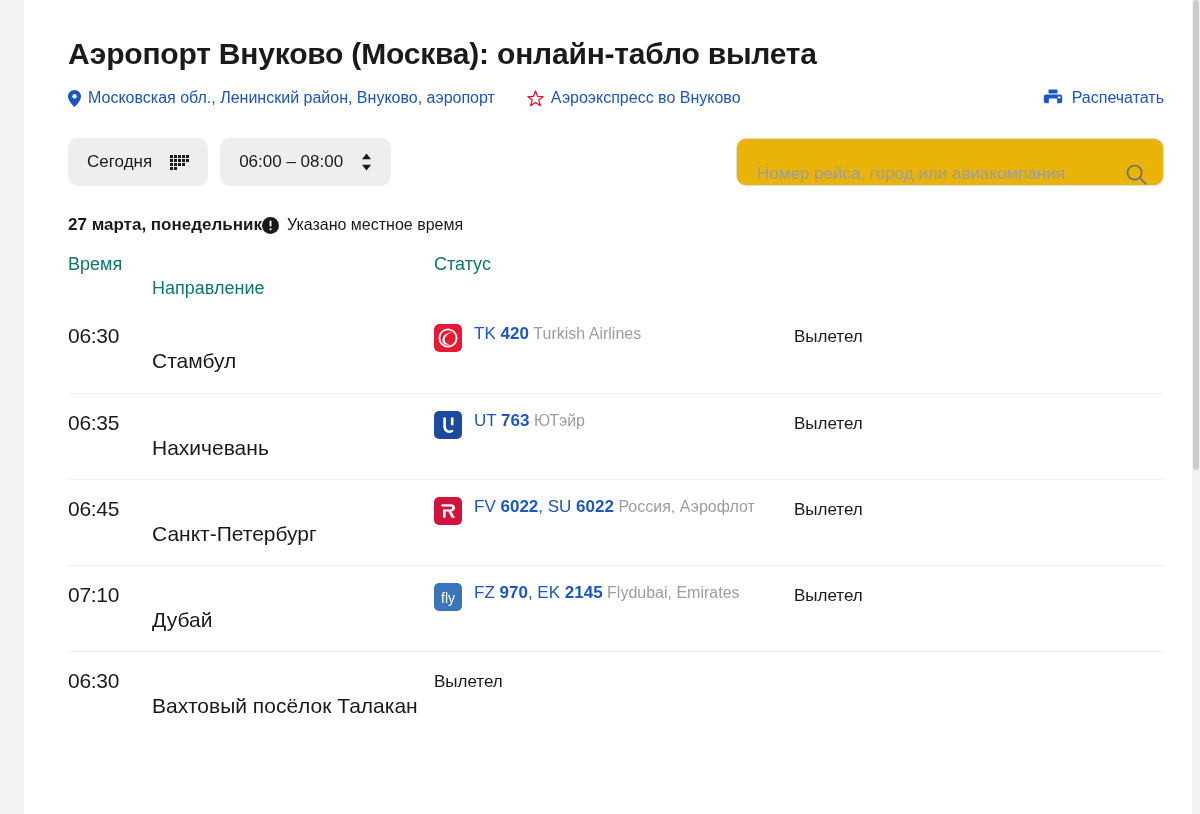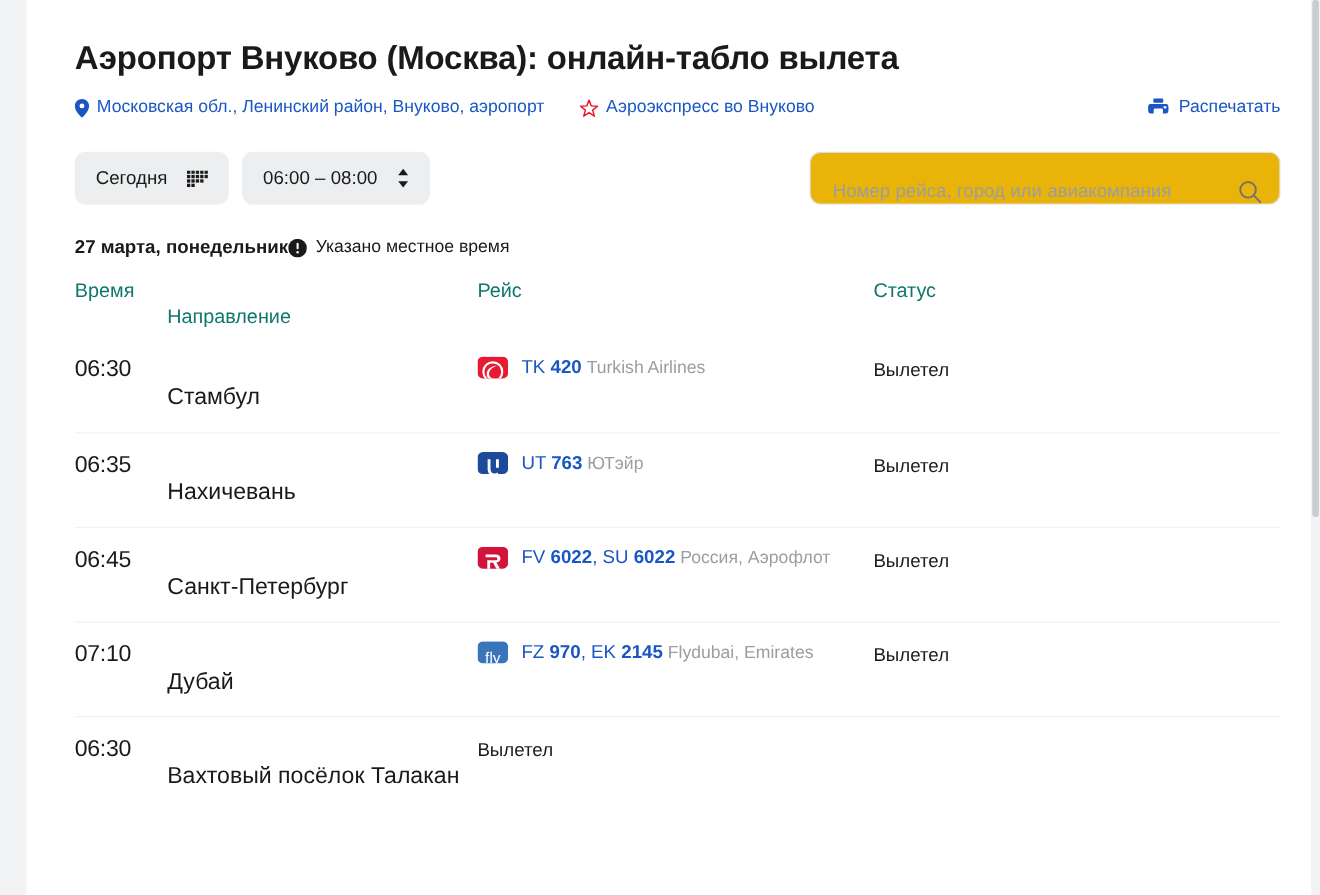--- a/index.html
+++ b/index.html
@@ -201,21 +201,21 @@
     white-space: nowrap;
   }
   .t-dest {
     font-size: 21px;
     line-height: 30px;
     color: #1a1a1a;
     padding-right: 16px;
   }
   .t-flight { display: flex; align-items: flex-start; gap: 12px; }
   .logo {
-    width: 28px; height: 20px;
+    width: 28px; height: 28px;
     flex: 0 0 28px;
     border-radius: 5px;
     margin-top: 2px;
     overflow: hidden;
     line-height: 0;
   }
   .flight-text { padding-top: 1px; }
   .fnums {
     font-size: 17px;
     line-height: 22px;
@@ -356,21 +356,20 @@
           </svg>
         </span>
         <span>Указано местное время</span>
       </span>
     </div>
 
     <div class="board">
       <div class="col-head">
         <div class="c-time">Время</div>
         <div class="c-dest">Направление</div>
-        <div class="c-flight">Рейс</div>
         <div class="c-status">Статус</div>
       </div>
       <div id="rows">
           <div class="row">
             <div class="c-time t-time">06:30</div>
      <div class="c-dest t-dest">Стамбул</div>
      <div class="c-flight t-flight">
        <span class="logo"><svg width="28" height="28" viewBox="0 0 28 28">
        <rect width="28" height="28" rx="5" fill="#e81932"></rect>
        <circle cx="14" cy="14" r="8.6" fill="none" stroke="#fff" stroke-width="1.9"></circle>

